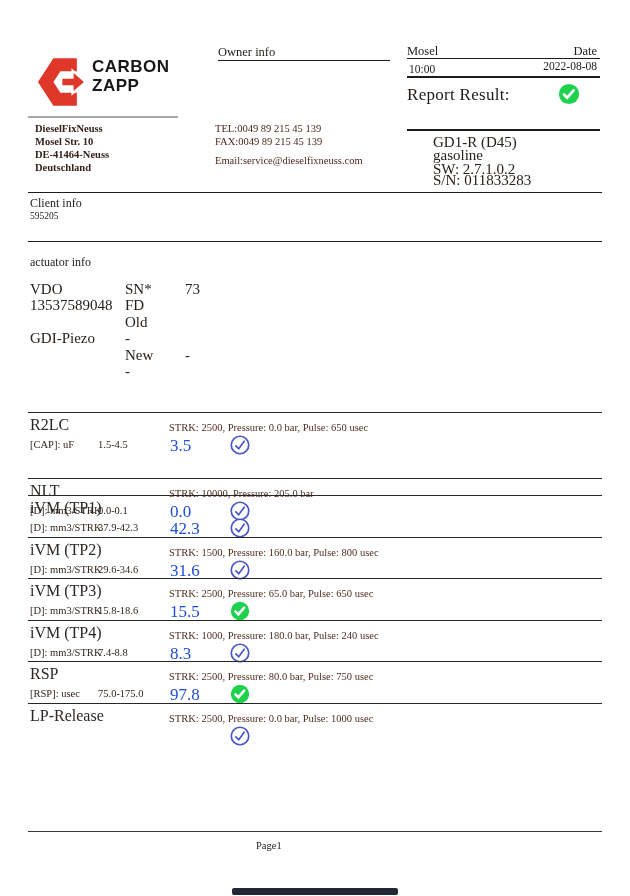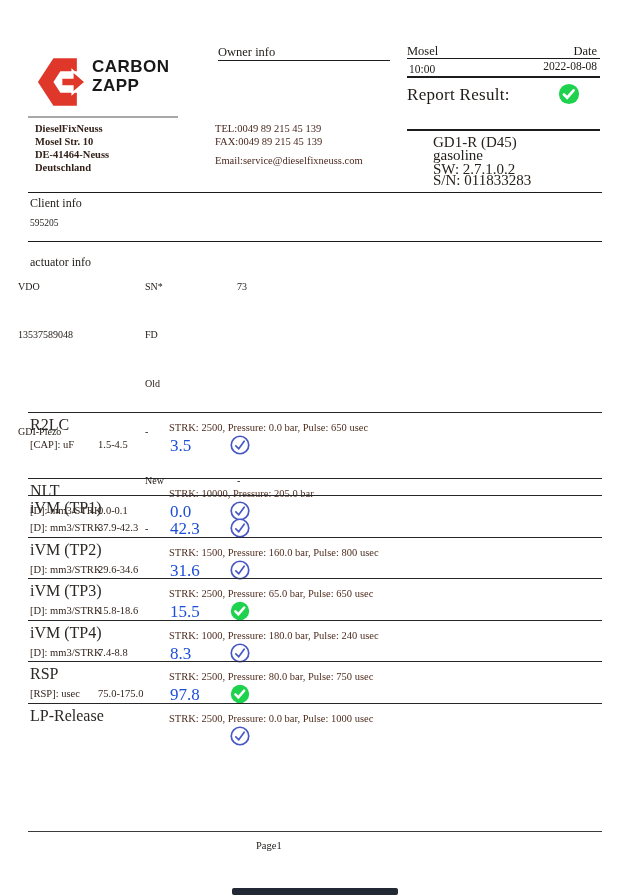--- a/index.html
+++ b/index.html
@@ -14,25 +14,25 @@
              font-weight:bold;font-size:17px;line-height:19px;color:#181818;letter-spacing:0.5px;}
   
   .h-label{font-size:12.5px;}
   .h-value{font-size:11.5px;}
   .report-result{font-size:17px;letter-spacing:0.3px;}
   
   .addr{font-size:10.5px;font-weight:bold;color:#33211a;line-height:13px;}
   .contact{font-size:10.5px;color:#4a271d;}
   .machine{font-size:15px;color:#27201b;margin-left:24px;}
   .small-label{font-size:12px;}
-  .tiny{font-size:9.5px;margin-top:7px;}
-  
-  #actuator-grid{position:absolute;left:18px;top:281px;display:grid;
+  .tiny{font-size:9.5px;}
+  
+  #actuator-grid{position:absolute;left:30px;top:281px;display:grid;
                  grid-template-columns:95px 60px 120px;grid-auto-rows:16.4px;
-                 font-size:10px;color:#27201b;gap:32px;}
+                 font-size:15px;color:#27201b;}
   
   .test-row{position:absolute;left:28px;width:574px;height:42px;border-top:1.6px solid #262626;}
   .test-name{position:absolute;left:2px;top:3px;font-size:16px;color:#2b2724;}
   .test-params{position:absolute;left:141px;top:9px;font-size:10.5px;color:#4e2d1f;}
   .test-label{position:absolute;left:2px;top:26px;font-size:10.5px;color:#33241c;}
   .test-range{position:absolute;left:70px;top:26px;font-size:10.5px;color:#33241c;}
   .test-value{position:absolute;left:142px;top:23px;font-size:17px;color:#1d4ed8;}
   .check-icon{position:absolute;left:202px;top:22px;width:20px;height:20px;display:inline-block;}
   .check-icon svg{position:absolute;left:0;top:0;}
   .check-icon .green-svg{display:none;}

